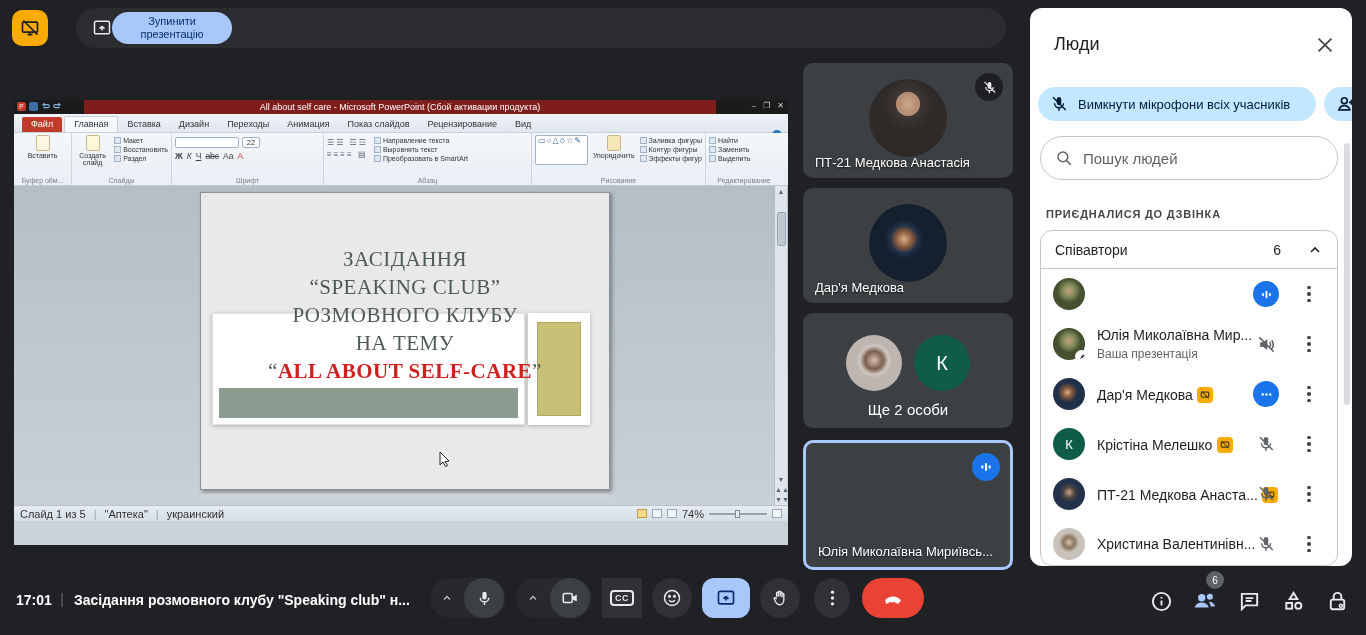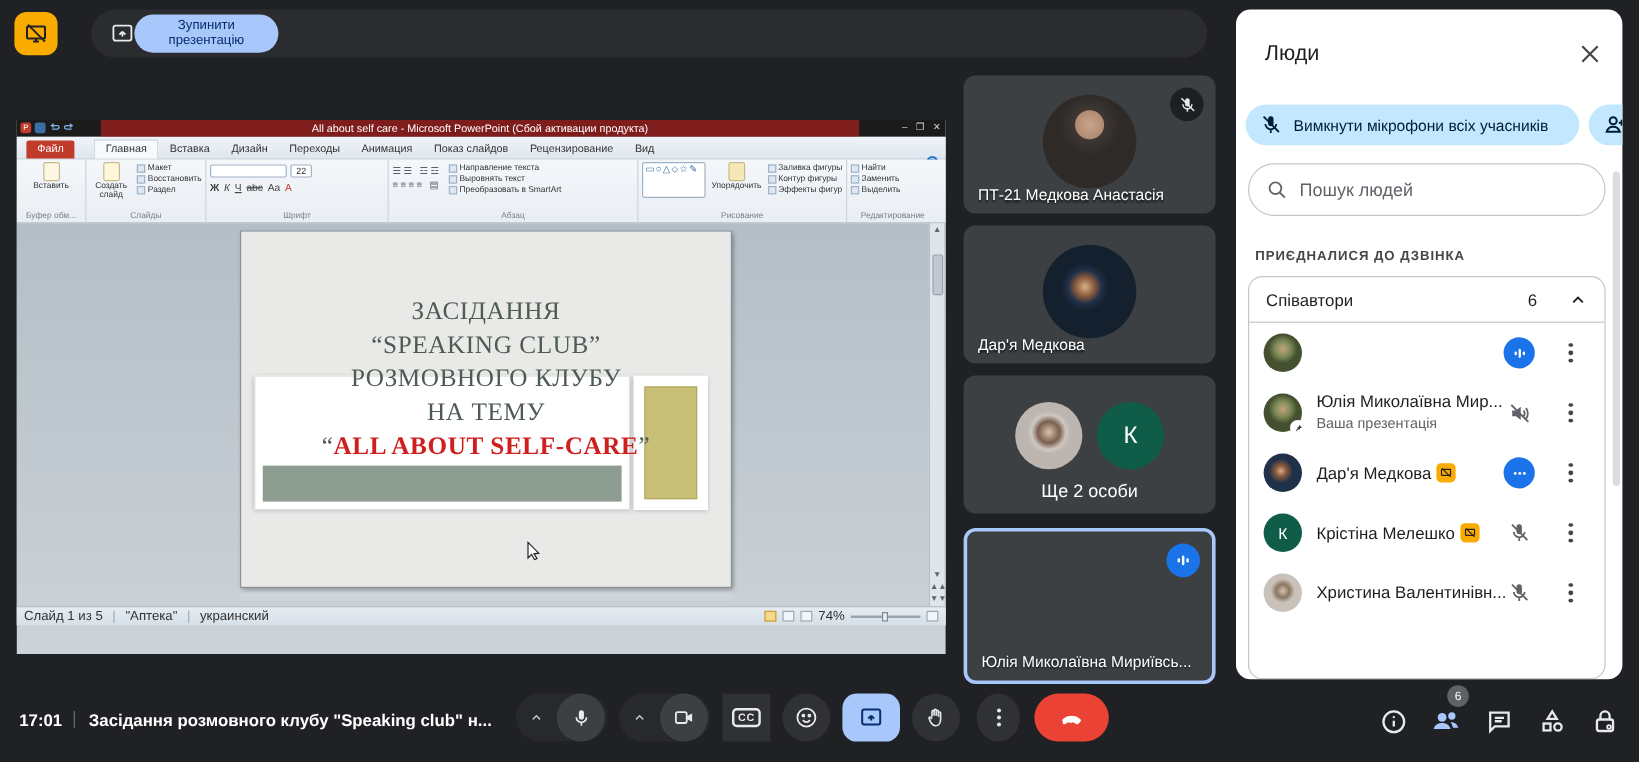--- a/index.html
+++ b/index.html
@@ -106,21 +106,21 @@
   .ppt { position:absolute; left:14px; top:100px; width:774px; height:421px; background:#e7ecf1; font-size:8px; color:#333; }
   .ppt-titlebar { position:absolute; left:0; top:0; right:0; height:14px; background:#1b1b1b; }
   .qat { position:absolute; left:3px; top:2px; display:flex; gap:3px; align-items:center; }
   .qat .sq { width:9px; height:9px; border-radius:2px; font-size:6.5px; color:#fff; display:flex; align-items:center; justify-content:center; }
   .ppt-red { position:absolute; left:70px; right:72px; top:0; height:14px; background:#7f1d1d; color:#fff;
     font-size:9px; display:flex; align-items:center; justify-content:center; white-space:nowrap; overflow:hidden; }
   .winctl { position:absolute; right:4px; top:1px; display:flex; gap:7px; color:#cfd2d6; font-size:8px; }
   .ppt-tabs { position:absolute; left:0; top:14px; right:0; height:19px; background:linear-gradient(#f0f4f9,#dfe6ee);
     display:flex; align-items:flex-end; padding-left:8px; border-bottom:1px solid #c8d0da; }
   .ptab { font-size:9px; padding:2px 9px 3px; color:#333; white-space:nowrap; cursor:pointer; }
-  .ptab.file { background:#c13b2a; color:#fff; border-radius:2px 2px 0 0; margin-right:16px; }
+  .ptab.file { background:#c13b2a; color:#fff; border-radius:2px 2px 0 0; margin-right:2px; }
   .ptab.active { background:#f7fafc; border:1px solid #c8d0da; border-bottom:none; border-radius:2px 2px 0 0; }
   .tabs-right { position:absolute; right:6px; top:16px; display:flex; gap:5px; align-items:center; }
   .help-dot { width:10px; height:10px; border-radius:50%; background:#2e79c7; color:#fff; font-size:7px; display:flex; align-items:center; justify-content:center; }
   .ribbon { position:absolute; left:0; top:33px; right:0; height:53px; background:linear-gradient(#f4f7fa,#e9eef4);
     border-bottom:1px solid #c2cad4; display:flex; }
   .rgroup { position:relative; border-right:1px solid #cdd5de; height:100%; padding:2px 3px 10px; flex:none; overflow:hidden; }
   .rgroup .glabel { position:absolute; left:0; right:0; bottom:1px; text-align:center; font-size:7px; color:#7a8088; white-space:nowrap; }
   .rbig { display:flex; flex-direction:column; align-items:center; gap:1px; font-size:7px; color:#333; text-align:center; }
   .ricon { width:14px; height:16px; background:#fdf6e3; border:1px solid #c9b98a; border-radius:2px; }
   .rsmall { font-size:7px; color:#333; white-space:nowrap; display:flex; align-items:center; gap:2px; }
@@ -660,37 +660,61 @@
               <path d="M4 3l17 17"></path>
             </svg>
         </span>
         <span class="kebab">
             <i></i>
             <i></i>
             <i></i>
           </span>
       </div>
 
-
       <div class="prow">
-        <span class="av lav4"></span>
+        <span class="av lav3"></span>
         <span class="texts">
-          <span class="nm">Христина Валентинівн...</span>
+          <span class="nm">ПТ-21 Медкова Анаста...</span>
+          <span class="ybadge">
+            <svg width="10" height="10" viewBox="0 0 24 24" fill="none" stroke="currentColor" stroke-width="2.4">
+                <rect x="3" y="5" width="18" height="12" rx="1"></rect>
+                <path d="M4 3l17 17"></path>
+              </svg>
+          </span>
         </span>
         <span class="status">
           <svg width="18" height="18" viewBox="0 0 24 24" fill="none" stroke="currentColor" stroke-width="2">
               <rect x="9" y="2.5" width="6" height="11" rx="3" fill="currentColor" stroke="none"></rect>
               <path d="M6 11a6 6 0 0012 0M12 17v4"></path>
               <path d="M4 3l17 17"></path>
             </svg>
         </span>
         <span class="kebab">
             <i></i>
             <i></i>
             <i></i>
           </span>
       </div>
+
+      <div class="prow">
+        <span class="av lav4"></span>
+        <span class="texts">
+          <span class="nm">Христина Валентинівн...</span>
+        </span>
+        <span class="status">
+          <svg width="18" height="18" viewBox="0 0 24 24" fill="none" stroke="currentColor" stroke-width="2">
+              <rect x="9" y="2.5" width="6" height="11" rx="3" fill="currentColor" stroke="none"></rect>
+              <path d="M6 11a6 6 0 0012 0M12 17v4"></path>
+              <path d="M4 3l17 17"></path>
+            </svg>
+        </span>
+        <span class="kebab">
+            <i></i>
+            <i></i>
+            <i></i>
+          </span>
+      </div>
     </div>
 
     <div class="pscroll"></div>
   </div>
 
 </div>
 
 </body></html>

